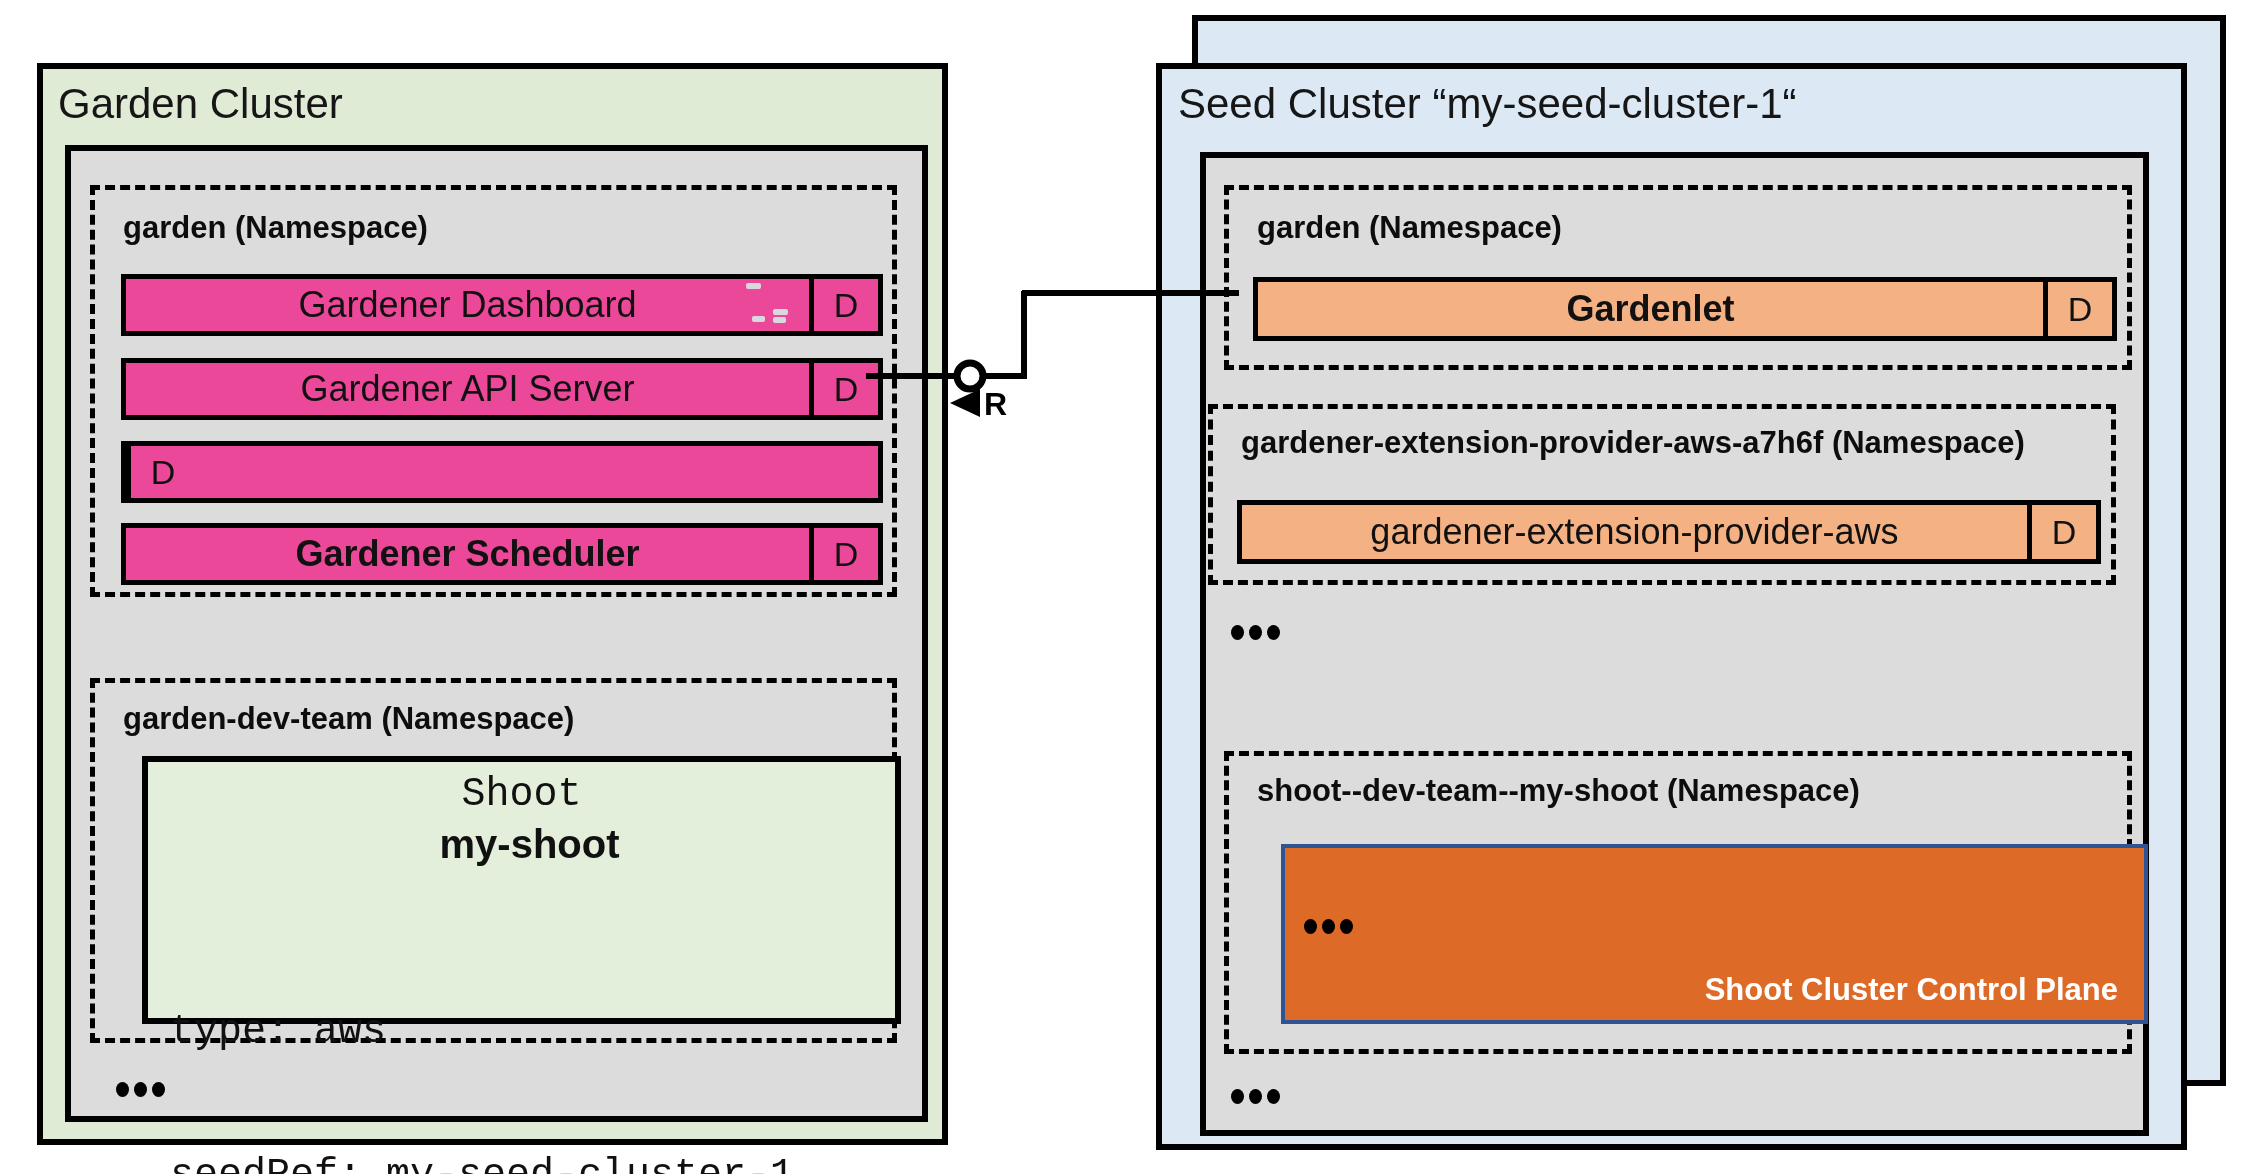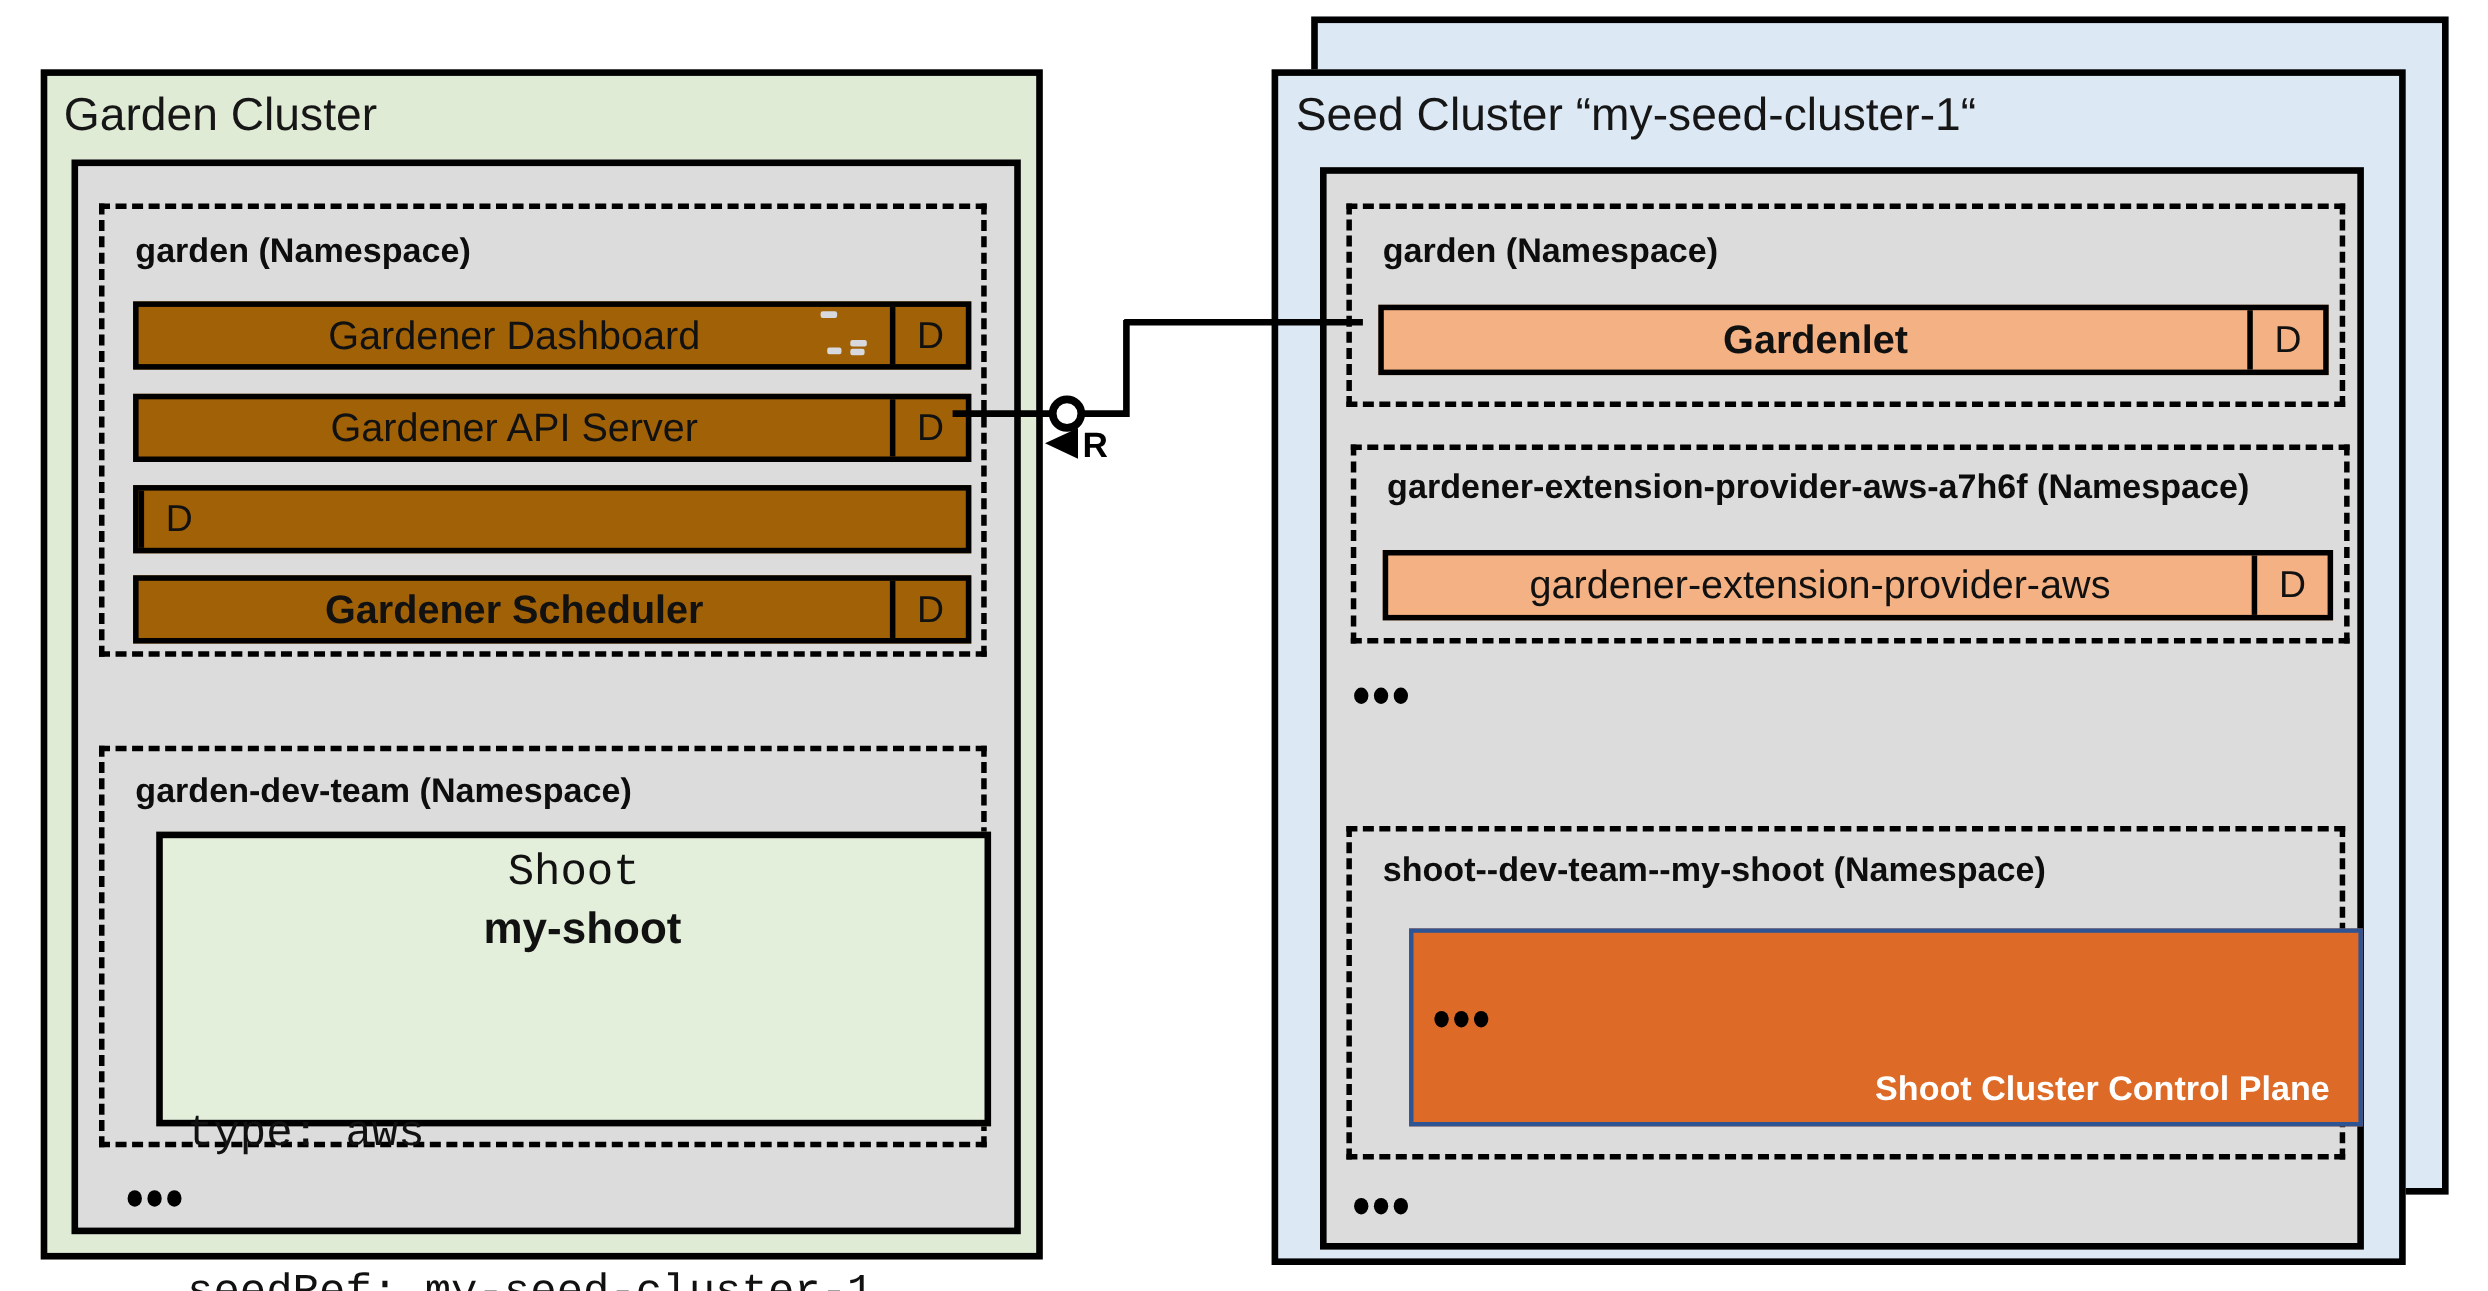--- a/index.html
+++ b/index.html
@@ -9,21 +9,21 @@
   }
   .abs{position:absolute;box-sizing:border-box;}
   .cluster{border:6px solid #000;}
   .green-bg{background:#dfebd5;}
   .blue-bg{background:#dce9f5;}
   .graybox{background:#dcdcdc;border:6px solid #000;}
   .cluster-title{position:absolute;font-size:42px;line-height:1.1;color:#161616;white-space:nowrap;}
   .ns{position:absolute;box-sizing:border-box;border:5px dashed #000;}
   .ns-title{position:absolute;font-size:31px;font-weight:bold;color:#0d0d0d;white-space:nowrap;}
   .comp{position:absolute;box-sizing:border-box;border:5px solid #000;display:flex;align-items:stretch;}
-  .comp-green{background:#a16207;text-align:center;}
+  .comp-green{background:#ec4899;text-align:center;}
   .comp-orange{background:#f4b183;}
   .comp-main{flex:1;display:flex;align-items:center;justify-content:center;font-size:36px;white-space:nowrap;}
   .comp-badge{width:64px;border-left:5px solid #000;display:flex;align-items:center;justify-content:center;font-size:34px;}
   .bold{font-weight:bold;}
   .shootbox{position:absolute;box-sizing:border-box;background:#e4efdb;border:6px solid #000;margin-left:21px;}
   .mono{font-family:"Liberation Mono","DejaVu Sans Mono",monospace;}
   .shoot-kind{position:absolute;left:0;right:0;top:10px;text-align:center;font-size:40px;}
   .shoot-name{position:absolute;left:16px;right:0;top:60px;text-align:center;font-size:40px;font-weight:bold;}
   .shoot-spec{position:absolute;left:22px;top:150px;font-size:40px;line-height:48px;white-space:pre;}
   .dots{position:absolute;display:flex;gap:5px;align-items:center;height:16px;}
@@ -102,21 +102,21 @@
 
       <div class="ns" style="left:18px;top:27px;width:908px;height:185px;">
         <div class="ns-title" style="left:28px;top:20px;">garden (Namespace)</div>
 
         <div class="comp comp-orange" style="left:24px;top:87px;width:864px;height:64px;">
           <div class="comp-main bold">Gardenlet</div>
           <div class="comp-badge">D</div>
         </div>
       </div>
 
-      <div class="ns" style="left:22px;top:246px;width:908px;height:181px;">
+      <div class="ns" style="left:2px;top:246px;width:908px;height:181px;">
         <div class="ns-title" style="left:28px;top:16px;">gardener-extension-provider-aws-a7h6f (Namespace)</div>
 
         <div class="comp comp-orange" style="left:24px;top:91px;width:864px;height:64px;">
           <div class="comp-main">gardener-extension-provider-aws</div>
           <div class="comp-badge">D</div>
         </div>
       </div>
 
       <div class="dots" style="left:25px;top:466px;" title="...">
         <i class="dot"></i>

